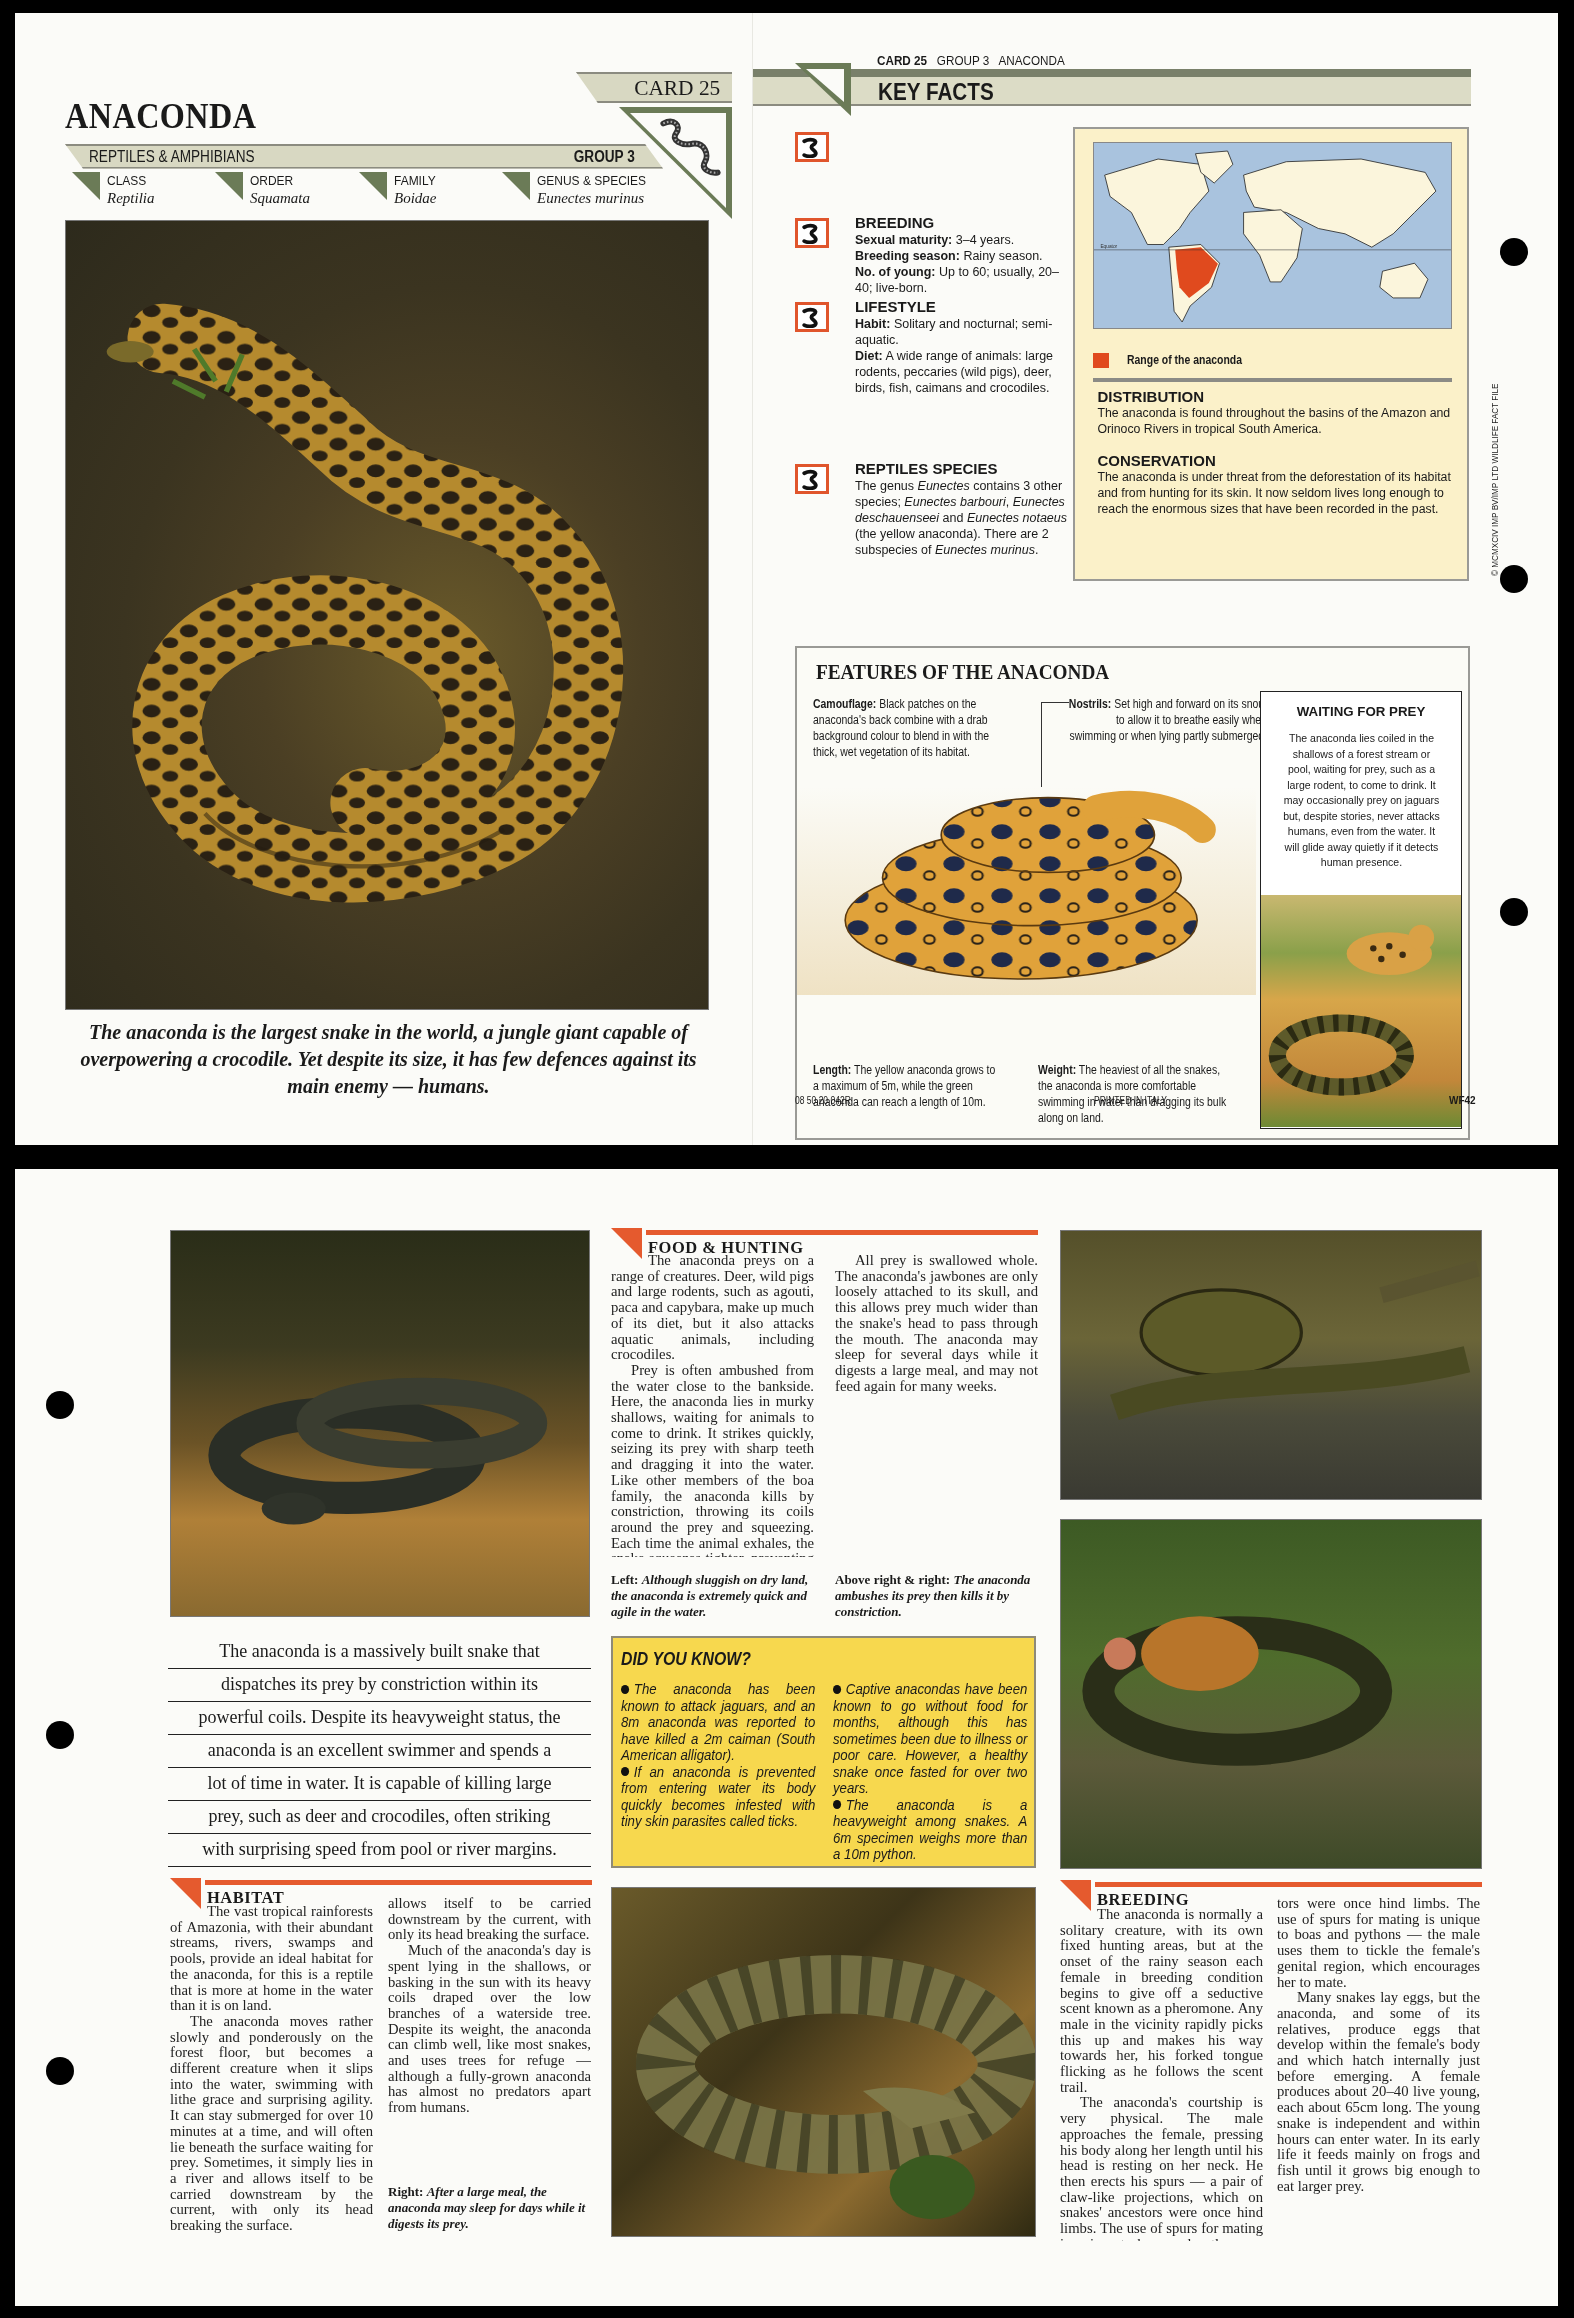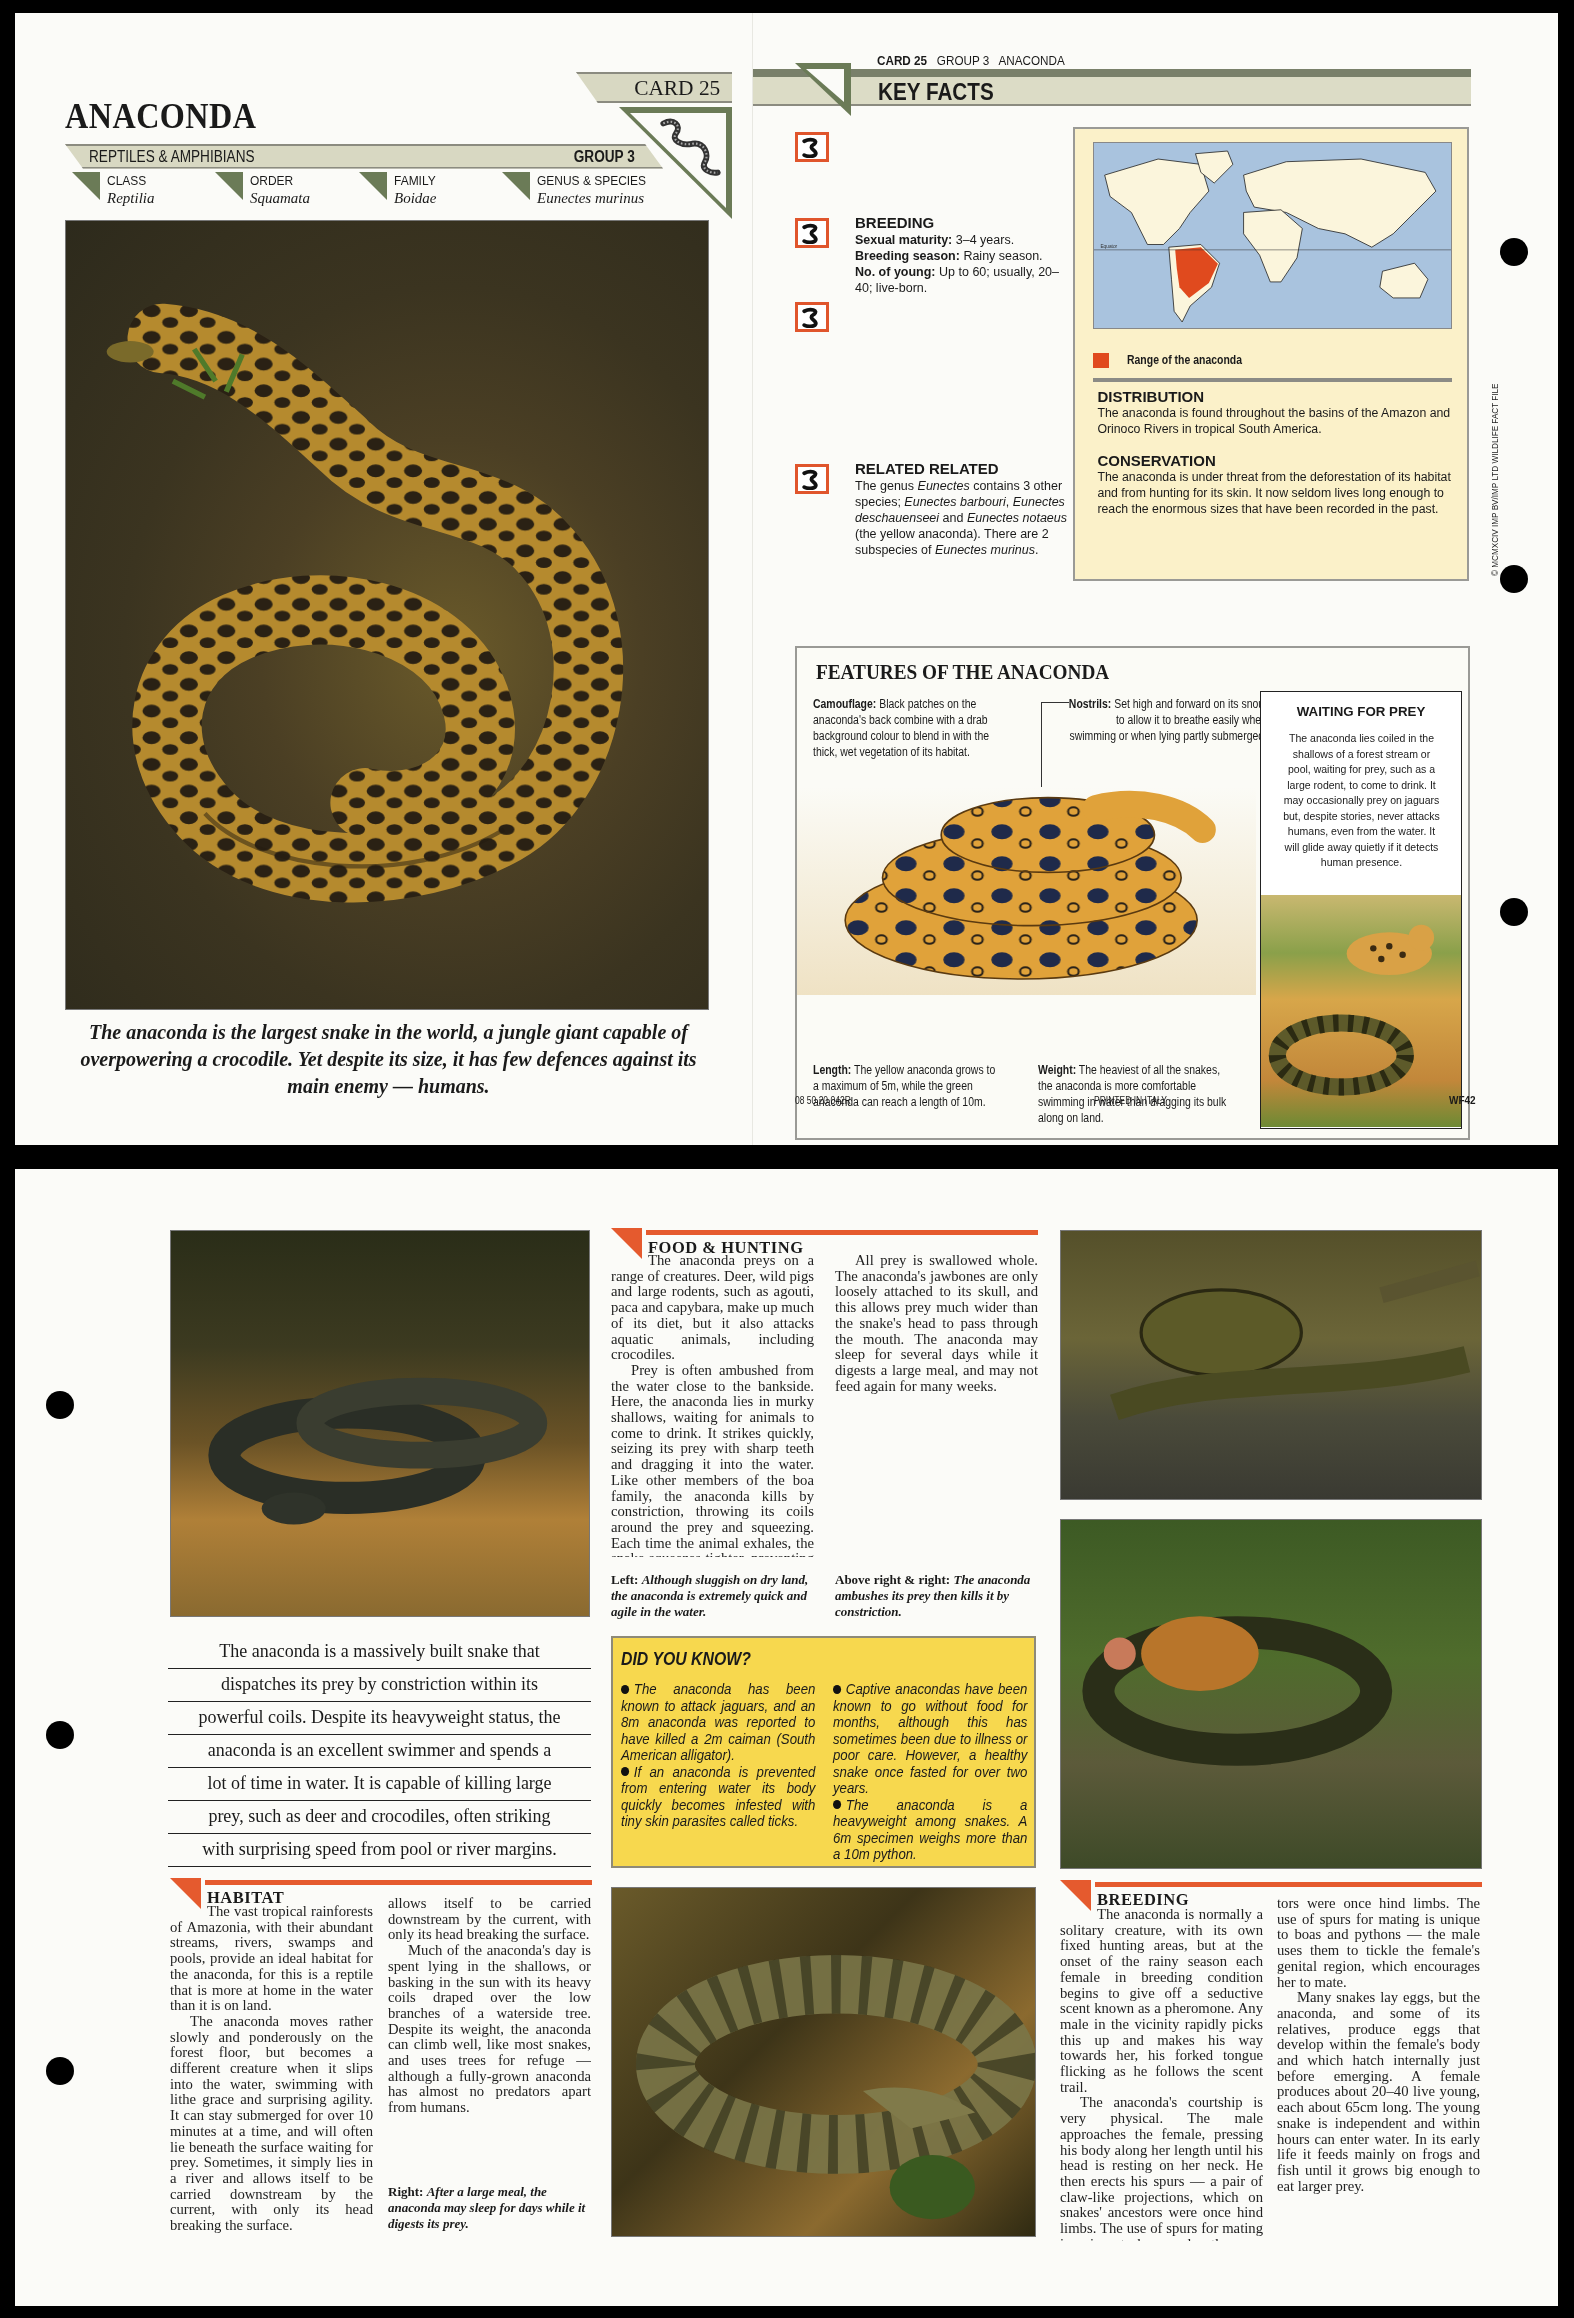--- a/index.html
+++ b/index.html
@@ -151,30 +151,35 @@
     <div><b>No. of young:</b> <span>Up to 60; usually, 20–40; live-born.</span></div>
   </div>
 </div>
 
 <div class="fact" style="top:298px; height:149px;">
   <div class="ico">
       <svg width="21.4" height="21.4" viewBox="0 0 40 40">
         <path d="M6 8 C 18 2 34 6 24 14 C 10 22 34 26 26 34 C 20 38 10 36 6 34" fill="none" stroke="#111" stroke-width="7" stroke-linecap="round"></path>
       </svg>
     </div>
+  <div class="body">
+    <h3>LIFESTYLE</h3>
+    <div><b>Habit:</b> <span>Solitary and nocturnal; semi-aquatic.</span></div>
+    <div><b>Diet:</b> <span>A wide range of animals: large rodents, peccaries (wild pigs), deer, birds, fish, caimans and crocodiles.</span></div>
+  </div>
 </div>
 
 <div class="fact" style="top:460px; height:123px;">
   <div class="ico">
       <svg width="21.4" height="21.4" viewBox="0 0 40 40">
         <path d="M6 8 C 18 2 34 6 24 14 C 10 22 34 26 26 34 C 20 38 10 36 6 34" fill="none" stroke="#111" stroke-width="7" stroke-linecap="round"></path>
       </svg>
     </div>
   <div class="body">
-    <h3>RELATED RELATED</h3>
+    <h3>REPTILES SPECIES</h3>
     <div>
       <span>The genus </span><i>Eunectes</i><span> contains 3 other species; </span><i>Eunectes barbouri</i><span>, </span><i>Eunectes deschauenseei</i><span> and </span><i>Eunectes notaeus</i><span> (the yellow anaconda). There are 2 subspecies of </span><i>Eunectes murinus</i><span>.</span>
     </div>
   </div>
 </div>
 
 <div class="abs mapbox" style="left:1073px; top:127px; width:396px; height:454px;">
   <div class="abs" style="left:18px; top:13px; width:359px; height:187px; background:#a9c3de; border:1.6px solid #888; overflow:hidden;">
     <svg width="359" height="187" viewBox="0 0 672 350">
 

